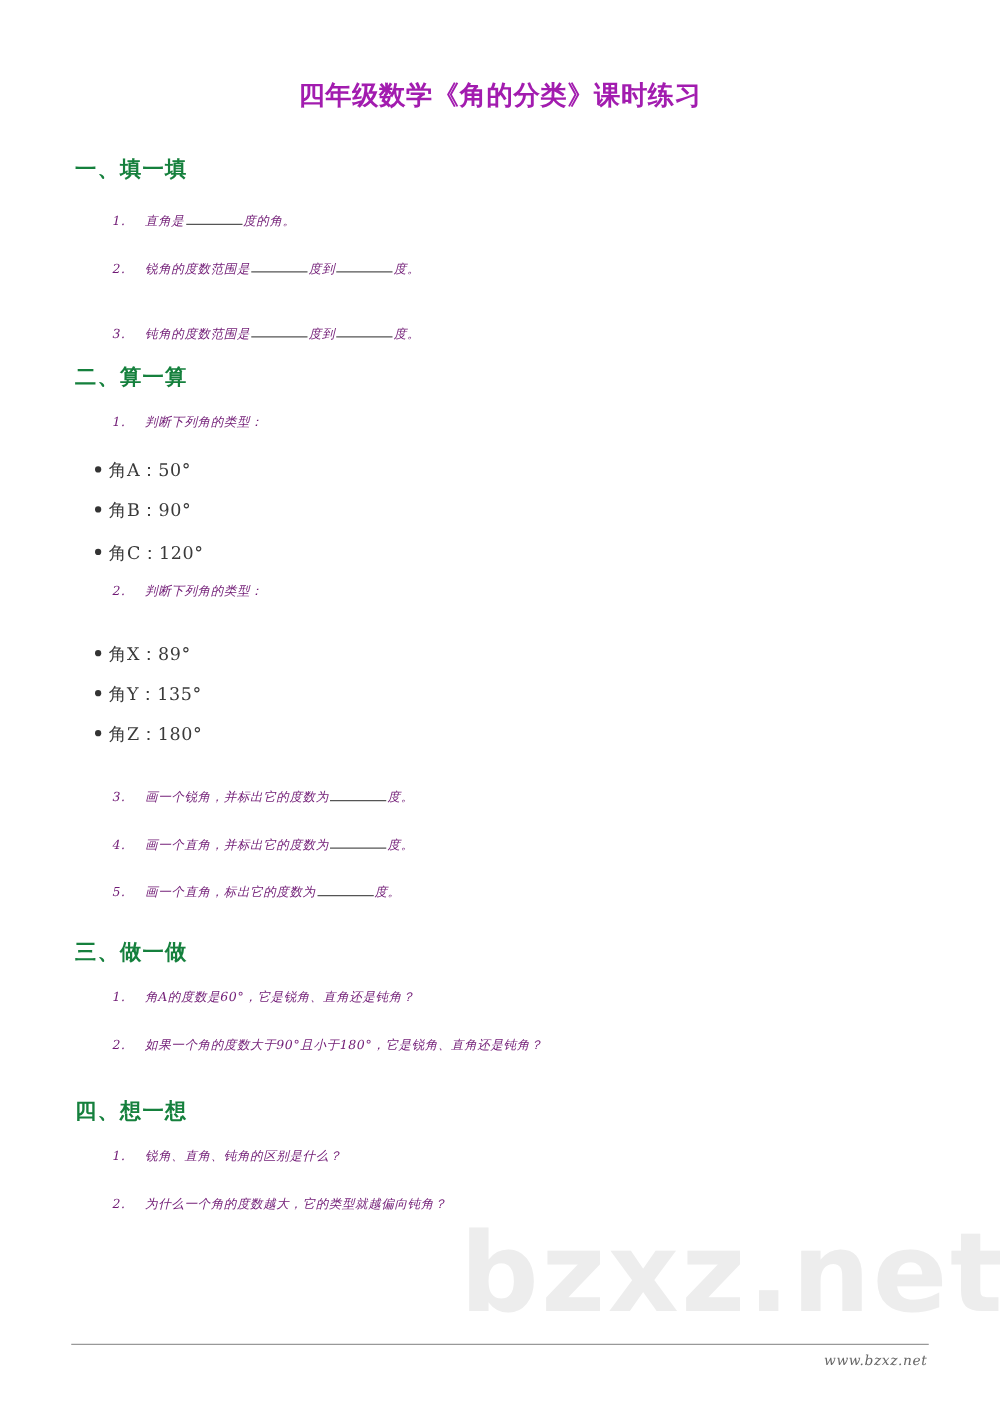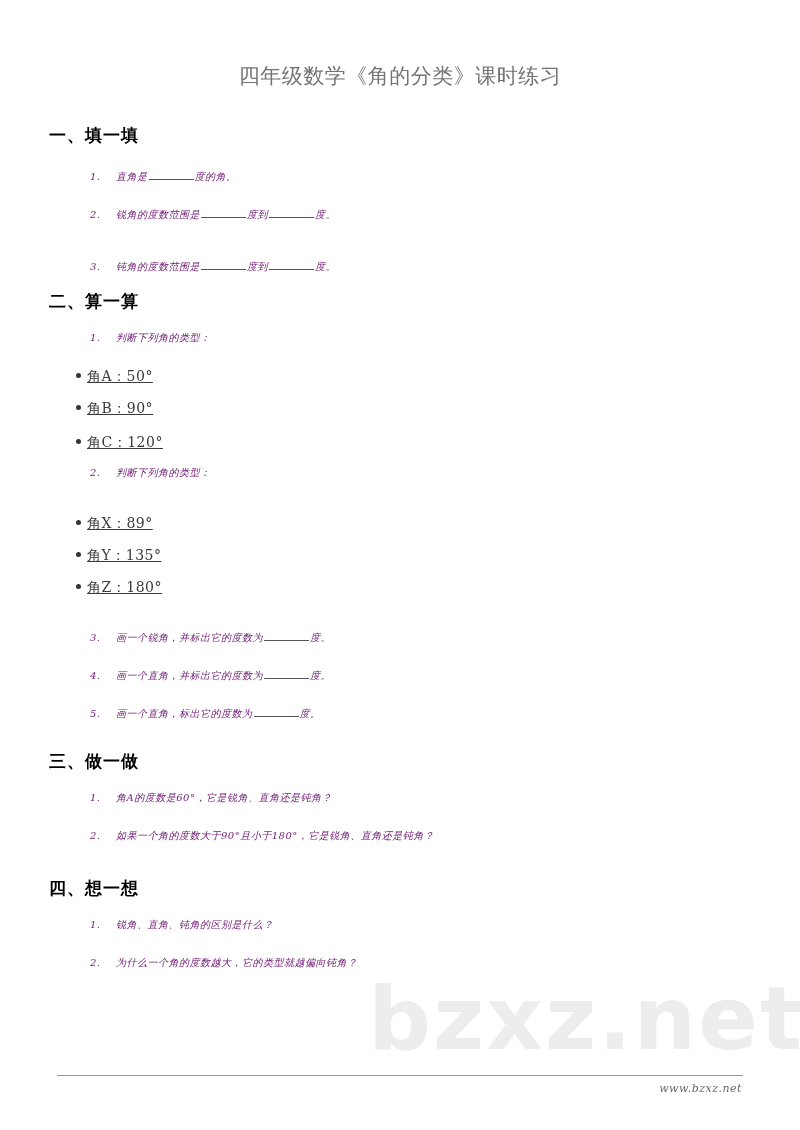--- a/index.html
+++ b/index.html
@@ -15,32 +15,32 @@
       font-family: "DejaVu Serif", "Liberation Serif", serif;
       color: #333333;
     }
     .page-title {
       position: absolute;
       left: 0;
       width: 800px;
       top: 62px;
       text-align: center;
       font-family: "DejaVu Sans", "Liberation Sans", sans-serif;
-      font-weight: normal;
+      font-weight: bold;
       font-size: 21px;
-      color: #737373;
+      color: #a21caf;
       letter-spacing: 0.5px;
     }
     .section-heading {
       position: absolute;
-      left: 49px;
+      left: 60px;
       font-family: "DejaVu Sans", "Liberation Sans", sans-serif;
       font-weight: bold;
       font-size: 17px;
-      color: #000000;
+      color: #15803d;
       letter-spacing: 1px;
     }
     .item {
       position: absolute;
       left: 90px;
       font-size: 10px;
       color: #701a75;
       white-space: nowrap;
       letter-spacing: 0.5px;
       font-style: italic;
@@ -57,21 +57,20 @@
       vertical-align: baseline;
       margin: 0 1px;
     }
     .bullet {
       position: absolute;
       left: 76px;
       font-size: 14px;
       color: #3a3a3a;
       white-space: nowrap;
       letter-spacing: 0.5px;
-      text-decoration: underline;
     }
     .bullet .dot {
       display: inline-block;
       width: 5px;
       height: 5px;
       border-radius: 50%;
       background: #333333;
       margin-right: 6px;
       vertical-align: middle;
       position: relative;

